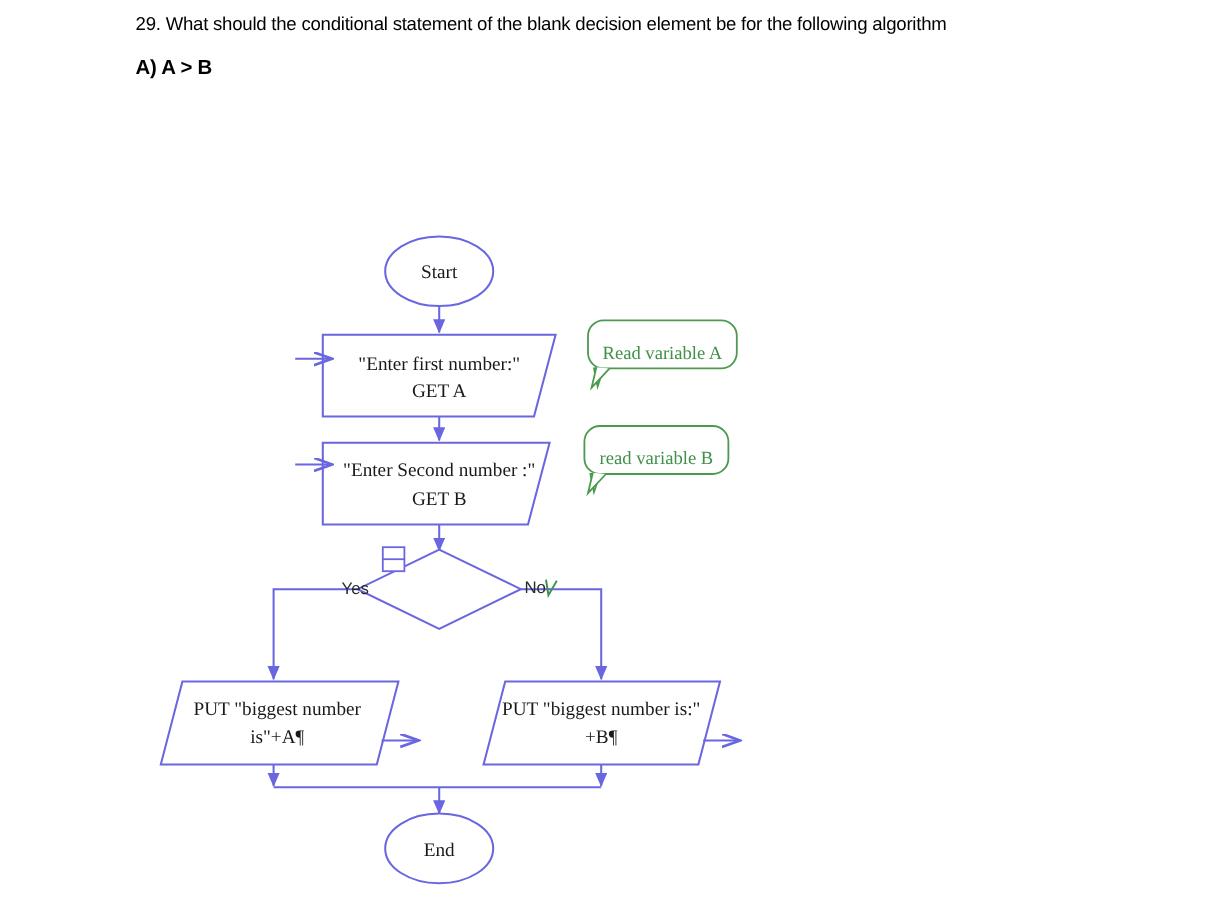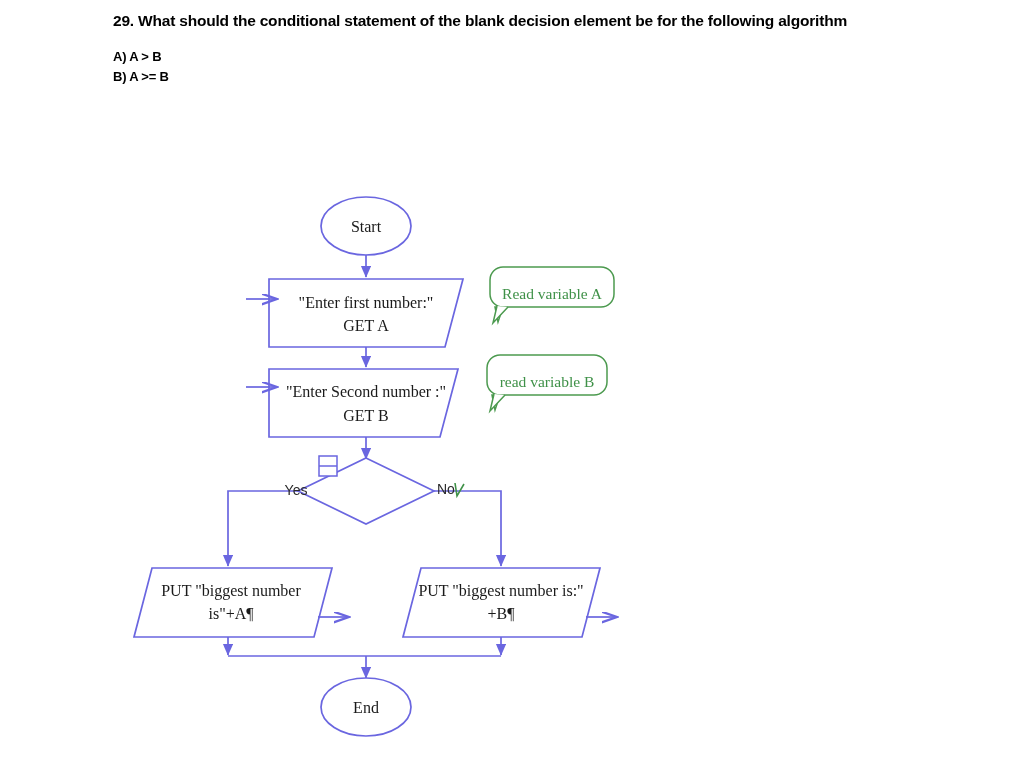--- a/index.html
+++ b/index.html
@@ -18,31 +18,31 @@
   
   #question-block {
     position: absolute;
     left: 113px;
     top: 12px;
     width: 860px;
   }
   #question-title {
     font-family: "Liberation Sans", sans-serif;
     font-size: 15.5px;
-    font-weight: bold;
+    font-weight: normal;
     color: #000000;
     letter-spacing: -0.2px;
     white-space: nowrap;
   }
   #options-list {
     margin-top: 17px;
   }
   .option-row {
     font-family: "Liberation Sans", sans-serif;
-    font-size: 13px;
+    font-size: 17px;
     font-weight: bold;
     color: #000000;
     line-height: 19.5px;
     letter-spacing: -0.2px;
     white-space: nowrap;
   }
 
   
   #flowchart {
     position: absolute;
@@ -71,21 +71,20 @@
     fill: #3f9148;
   }
 </style>
 </head>
 <body>
 
 <div id="question-block">
   <div id="question-title">29. What should the conditional statement of the blank decision element be for the following algorithm</div>
   <div id="options-list">
     <div class="option-row">A) A &gt; B</div>
-    <div class="option-row">B) A &gt;= B</div>
   </div>
 </div>
 
 <div id="flowchart">
 <svg width="1024" height="764" viewBox="0 0 1024 764" xmlns="http://www.w3.org/2000/svg">
   <defs>
     <marker id="arrow" markerWidth="10" markerHeight="10" refX="8.5" refY="3.2" orient="auto" markerUnits="strokeWidth">
       <path d="M0,0 L9,3.2 L0,6.4" fill="none" stroke="#6a66e0" stroke-width="1.3"></path>
     </marker>
     <marker id="arrowfill" markerWidth="9" markerHeight="9" refX="6.5" refY="3" orient="auto" markerUnits="strokeWidth">

